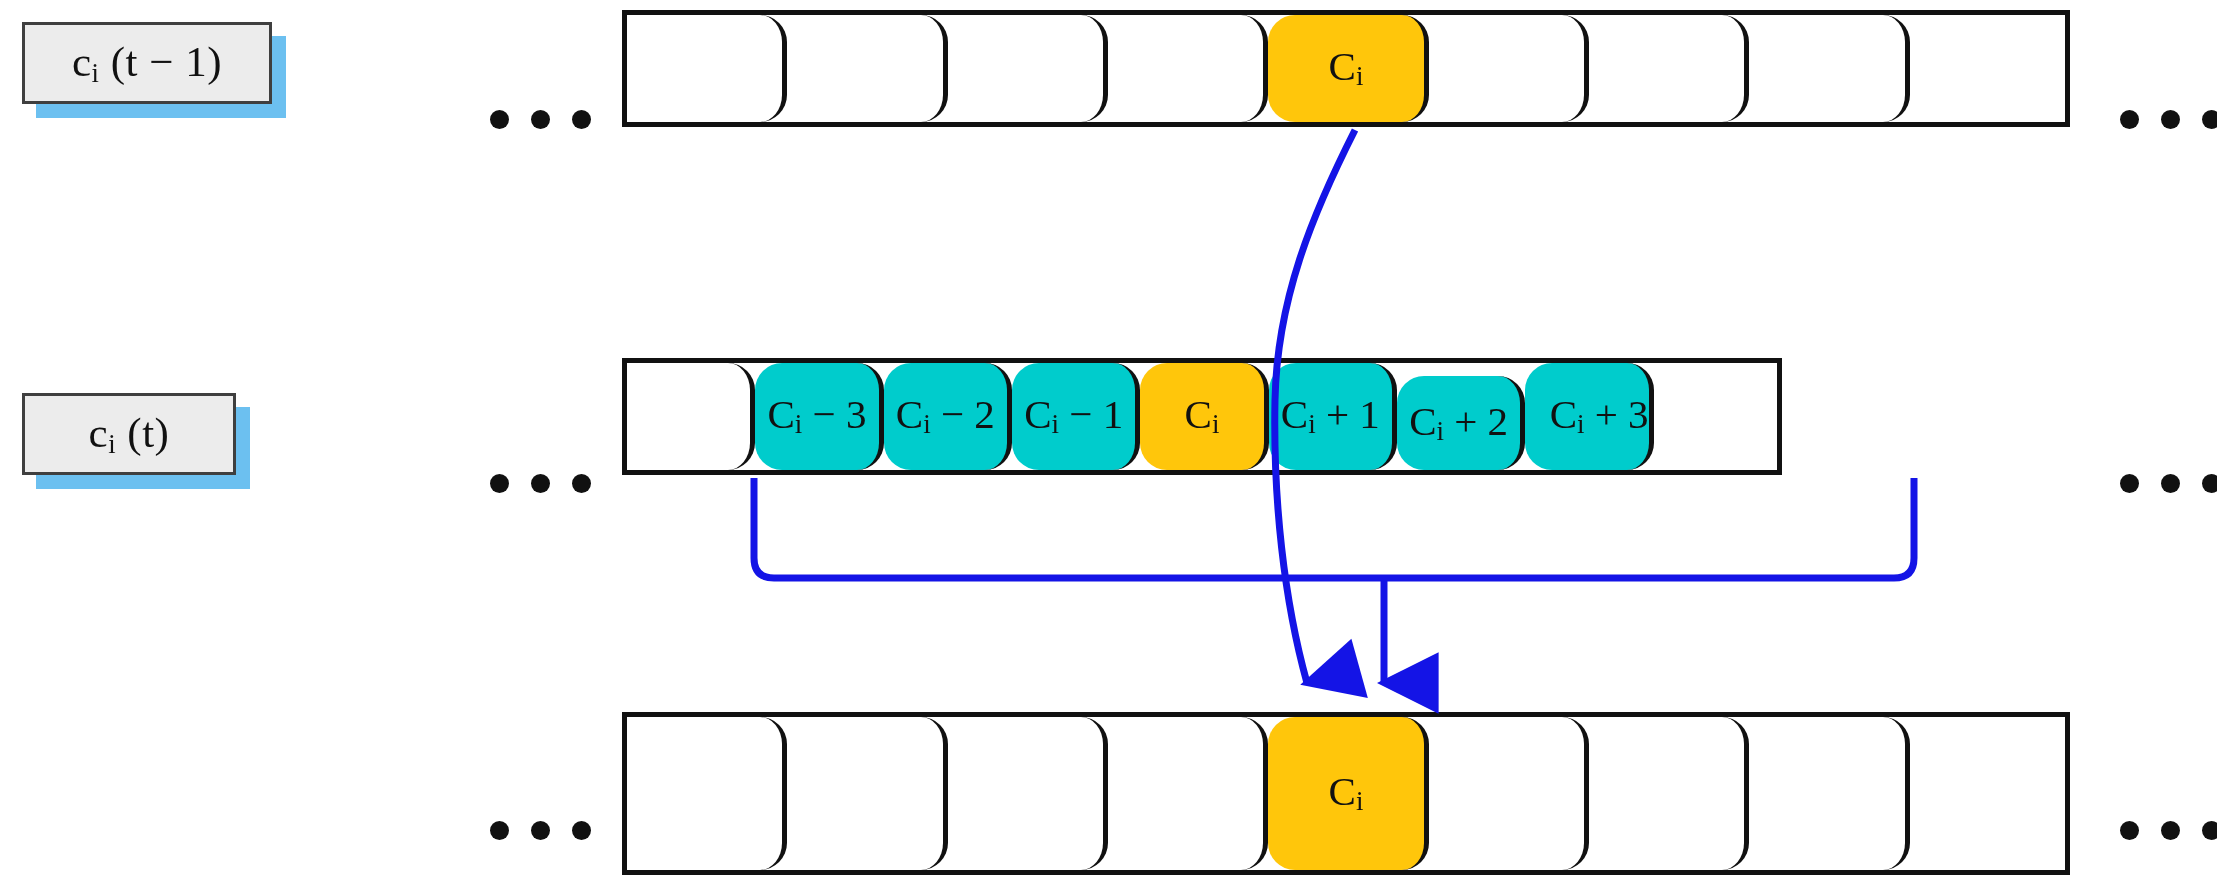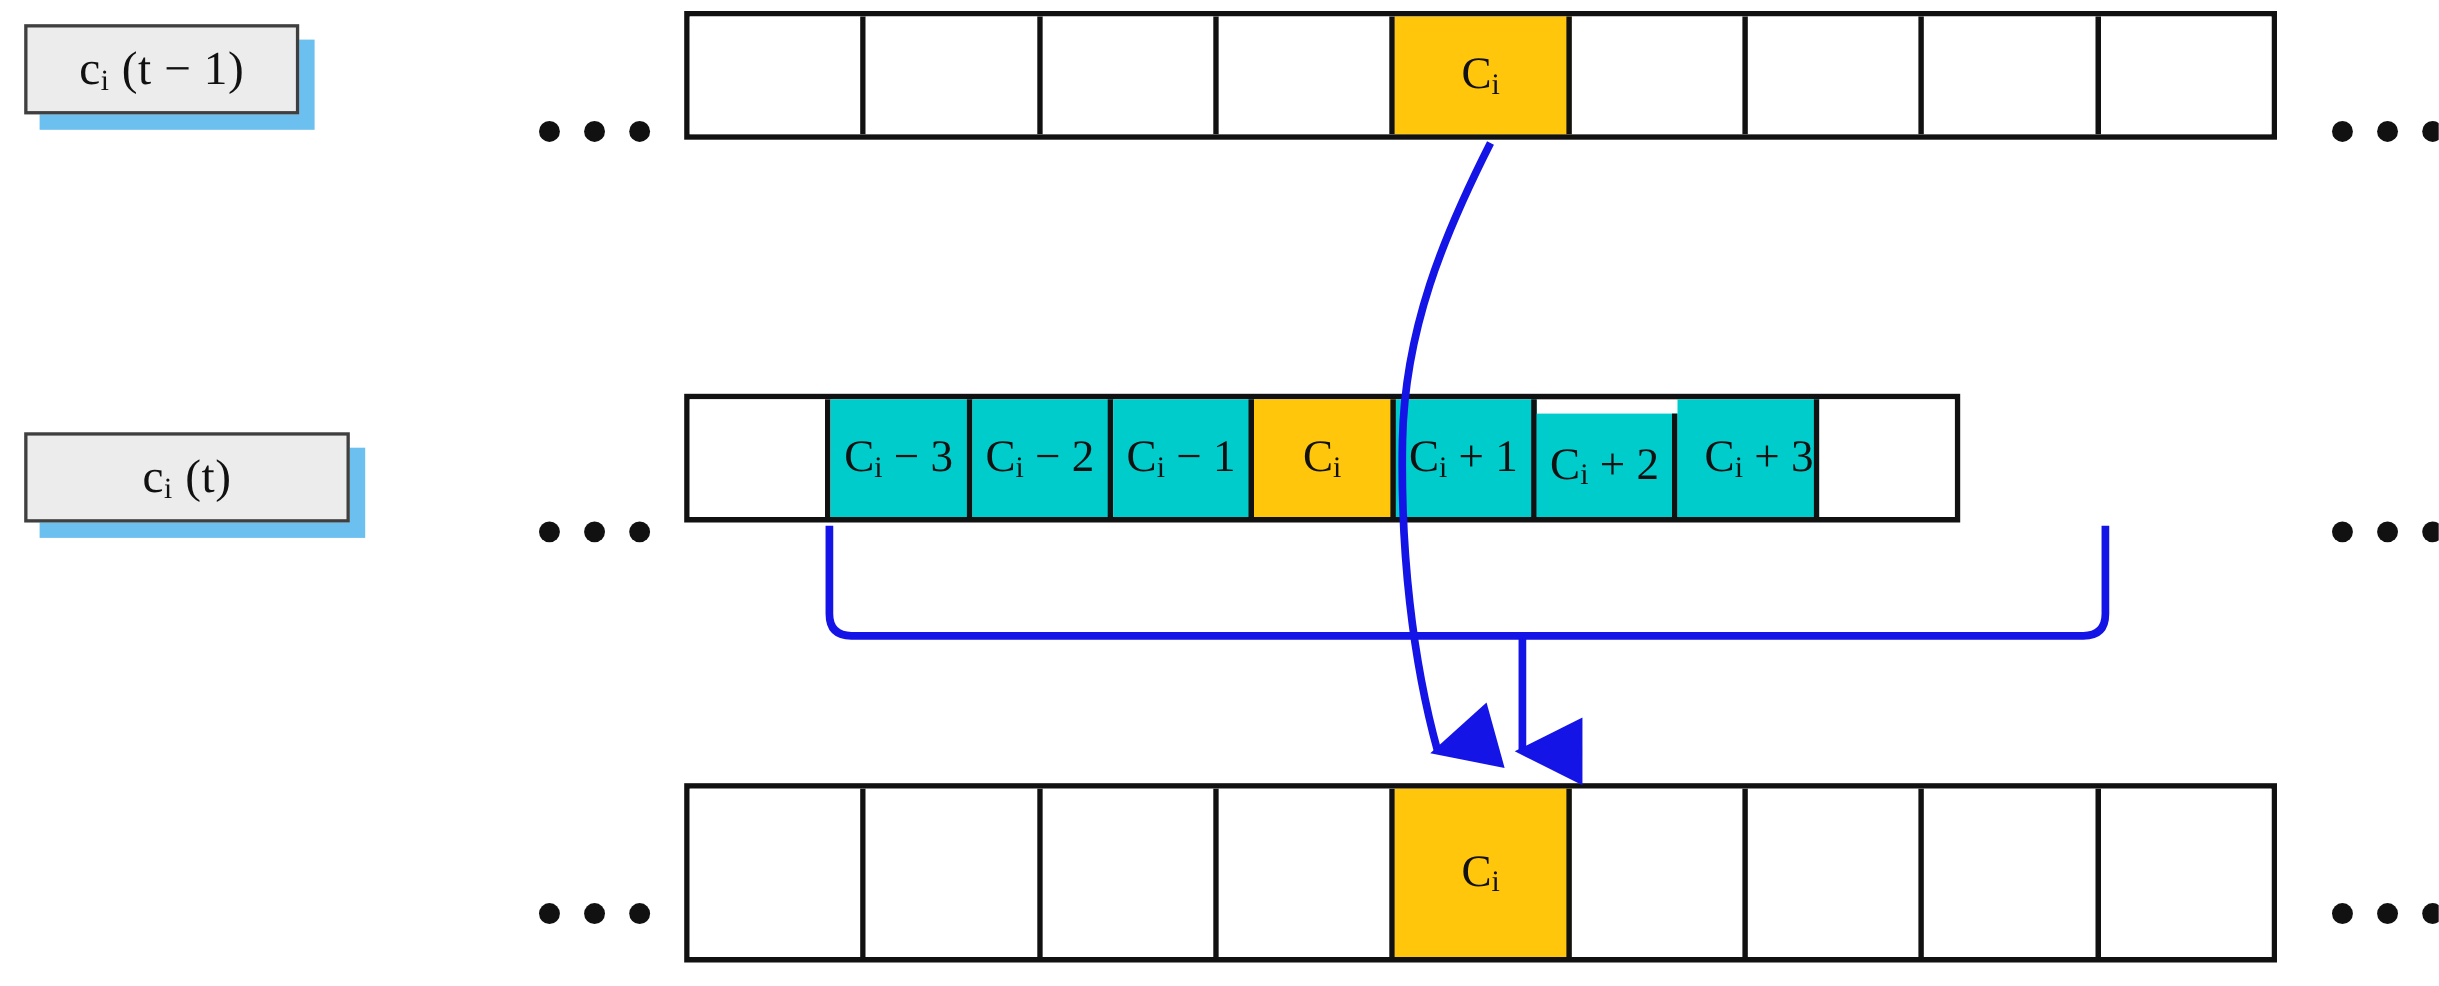--- a/index.html
+++ b/index.html
@@ -81,20 +81,21 @@
     background: #ffffff;
   }
   .cell {
     box-sizing: border-box;
     border-right: 5px solid #111111;
     display: flex;
     align-items: center;
     justify-content: center;
     background: #ffffff;
     position: relative;
+    border-radius: 27px;
   }
   .cell:last-child {
     border-right: none;
   }
   .cell.yellow { background: #ffc60b; }
   .cell.teal   { background: #00cccc; }
   .cell-text {
     font-size: 41px;
     color: #111111;
     white-space: nowrap;
@@ -162,21 +163,21 @@
         <span class="cell-text"></span>
       </div>
     </div>
 
   <div class="ellipsis" style="left:2108px; top:110px;">
     <span class="dot"></span>
     <span class="dot"></span>
     <span class="dot"></span>
   </div>
 
-  <div class="label-wrap" style="left:10px; top:393px; width:296px; height:82px;">
+  <div class="label-wrap" style="left:10px; top:393px; width:214px; height:82px;">
     <div class="label-shadow"></div>
     <div class="label-box">
       <span class="label-text">c<sub>i</sub> (t)</span>
     </div>
   </div>
 
   <div class="ellipsis" style="left:478px; top:474px;">
     <span class="dot"></span>
     <span class="dot"></span>
     <span class="dot"></span>

